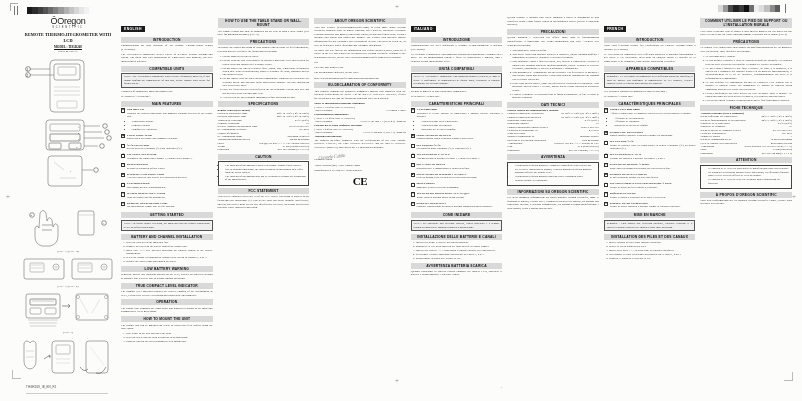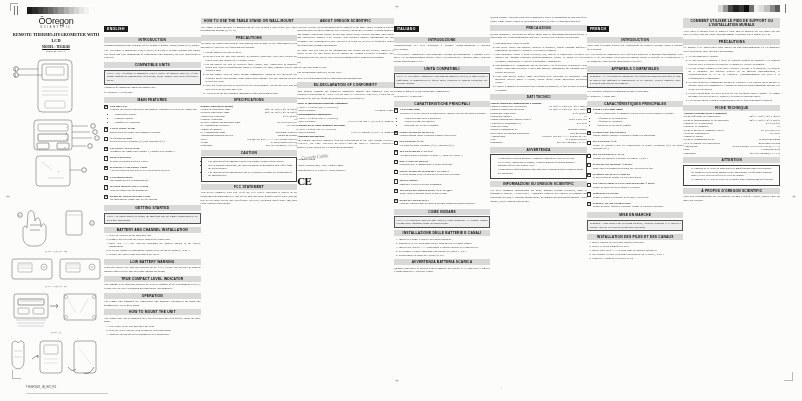--- a/index.html
+++ b/index.html
@@ -27,23 +27,24 @@
   .tickmark.r1 { right: 16px; top: 4px; }
   .cornermark { position: absolute; border-color: #999; }
   .cm-tl { left: 10px; top: 3px; width: 8px; height: 8px; border-left: 1px solid #aaa; border-top: 1px solid #aaa; }
   .cm-br { right: 9px; bottom: 20px; width: 9px; height: 9px; border-right: 1px solid #bbb; border-bottom: 1px solid #bbb; }
   .cm-bl { left: 12px; bottom: 22px; width: 9px; height: 9px; border-left:1px solid #bbb; border-bottom:1px solid #bbb;}
   .plusmark { position: absolute; color: #888; font-size: 7px; line-height: 7px; }
 
   
   #cols {
     position: absolute;
-    left: 8px; top: 16px;
+    left: 20px; top: 16px;
     width: 772px; height: 352px;
     display: flex;
+    gap: 5px;
   }
   .col { width: 0; flex: 1 1 0; position: relative; }
   .col.figcol { flex: 0 0 96px; }
 
   
   .lang-tab {
     background: #1b1b1b; color: #fff;
     font-size: 3.4px; font-weight: bold; letter-spacing: .4px;
     padding: 1.2px 3px; display: inline-block;
     margin-bottom: 2.2px; line-height: 4px;
@@ -82,21 +83,21 @@
   }
   .feat .ftxt { flex: 1 1 auto; }
   .feat .ftitle { font-size: 2.8px; font-weight: bold; line-height: 3.4px; color: #111; }
   .spec-row { display: flex; justify-content: space-between; gap: 3px; font-size: 2.6px; line-height: 3.3px; color: #2a2a2a; }
   .spec-row .k { flex: 1 1 auto; }
   .spec-row .v { flex: 0 0 auto; text-align: right; }
   .spec-sub { font-size: 2.7px; font-weight: bold; color: #111; line-height: 3.4px; margin-top: 1px; }
   .sig { font-family: "Liberation Serif", serif; font-size: 5px; color: #444; font-style: italic;
          transform: rotate(-6deg); opacity: .62; margin: 2px 0 2px 4px; letter-spacing: -.4px; }
   .ce-mark { font-family: "Liberation Serif", serif; font-weight: bold; font-size: 11px;
-             letter-spacing: -.5px; color: #111; text-align: left; margin-top: 3px; }
+             letter-spacing: -.5px; color: #111; text-align: center; margin-top: 3px; }
 
   
   .figblock { position: relative; margin-bottom: 3px; }
   .figcap { font-size: 2.6px; text-align: center; color: #333; margin-top: .8px; letter-spacing: .2px; }
   .brandwrap { text-align: center; margin-bottom: 4px; }
   .brand {
     font-family: "Liberation Sans", sans-serif;
     font-size: 9px; letter-spacing: -.3px; color: #1a1a1a;
   }
   .brandsub {

